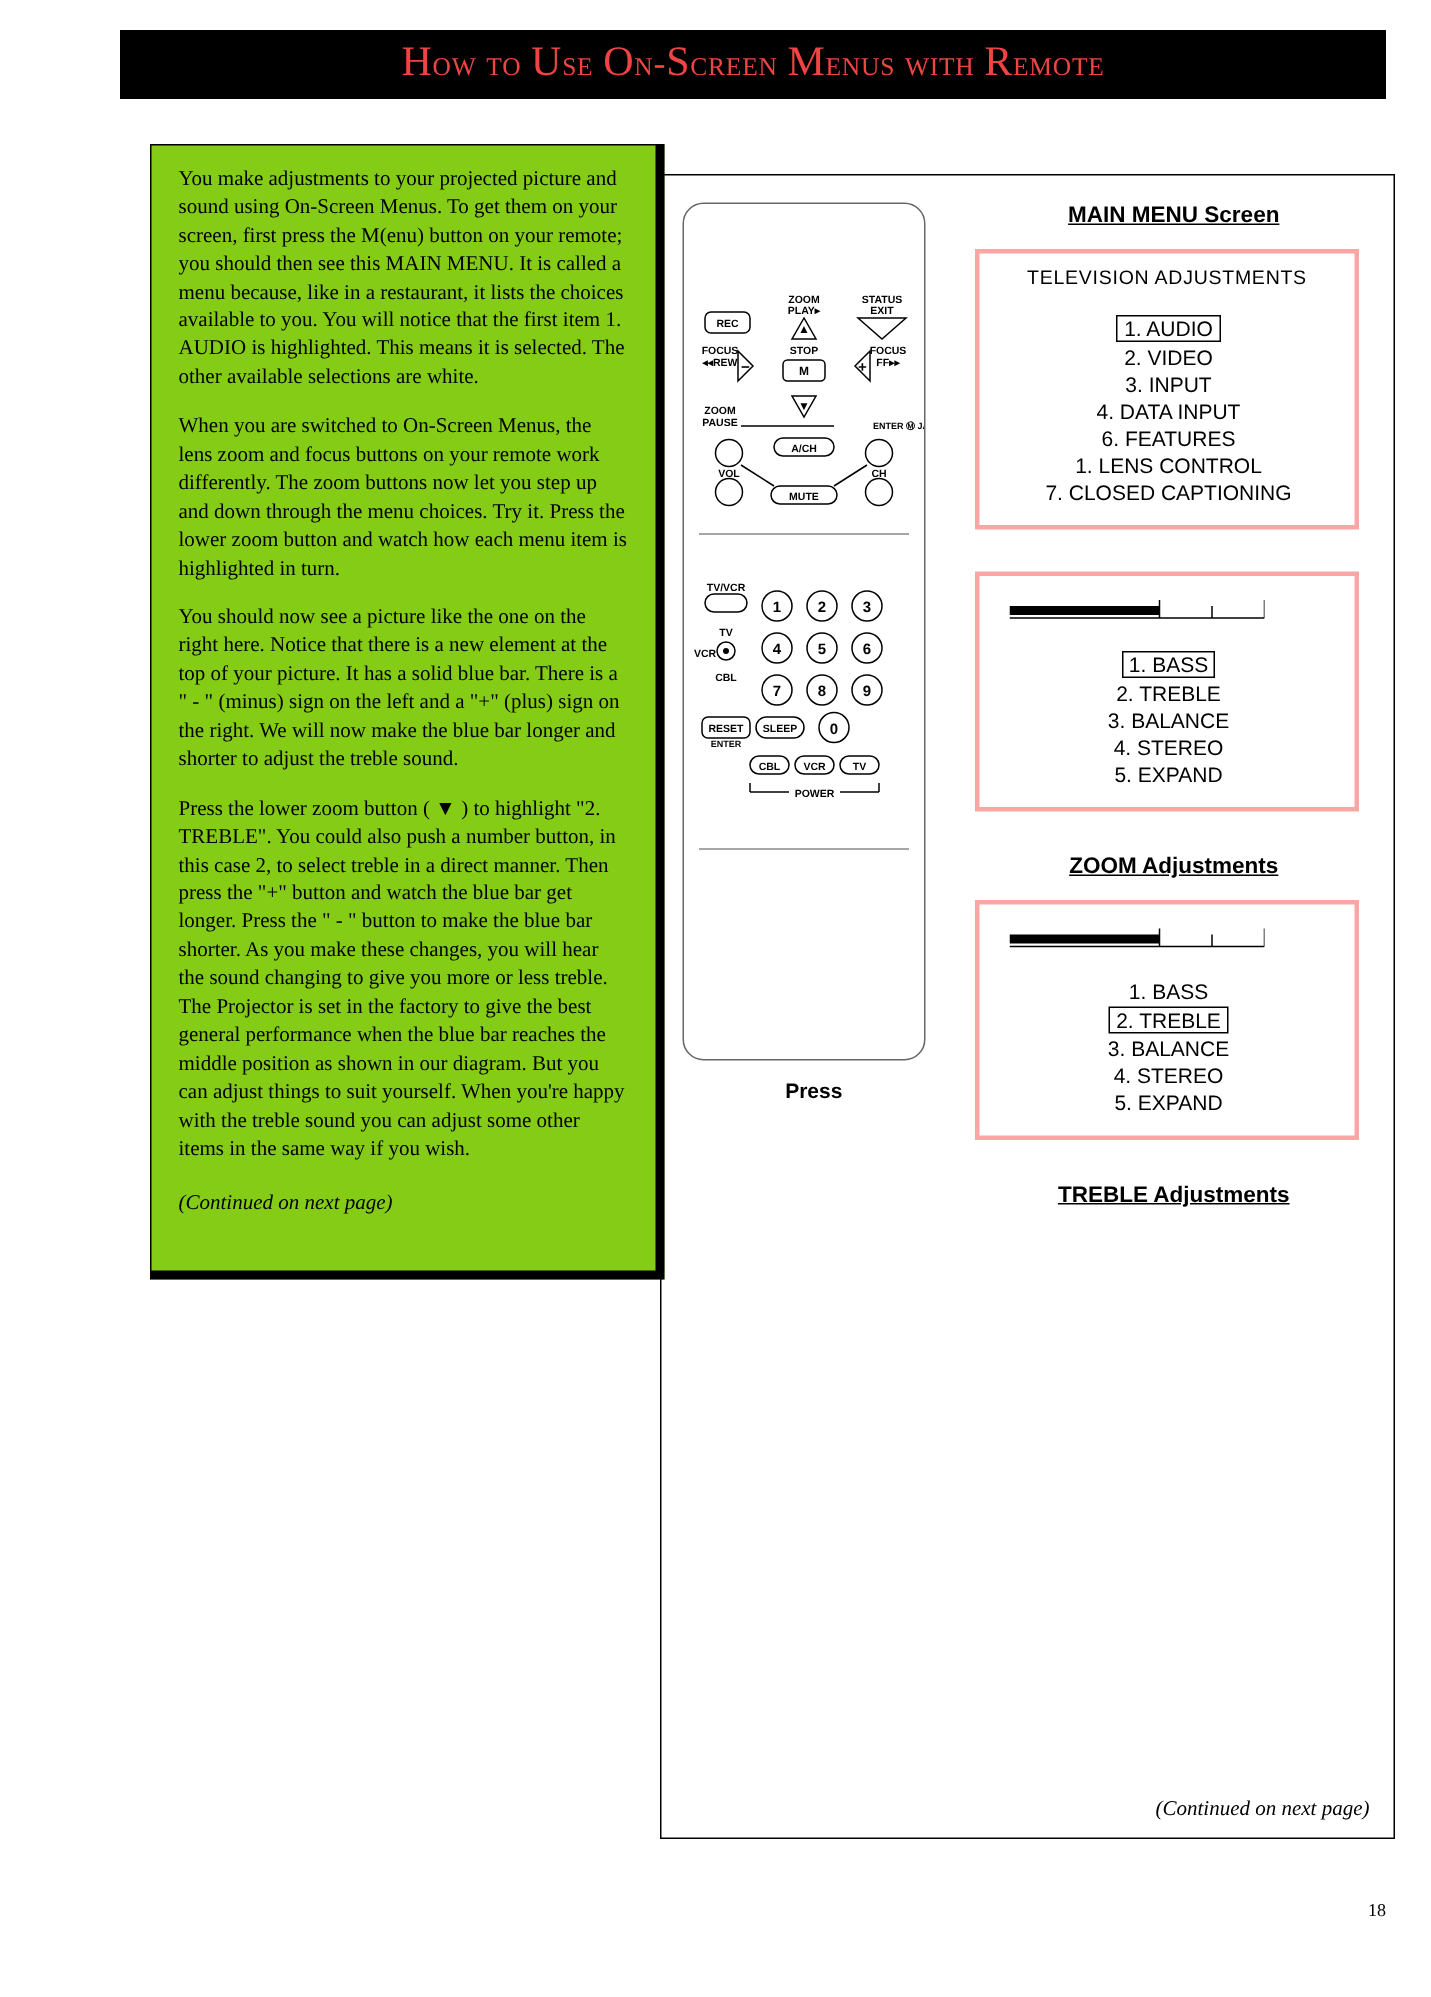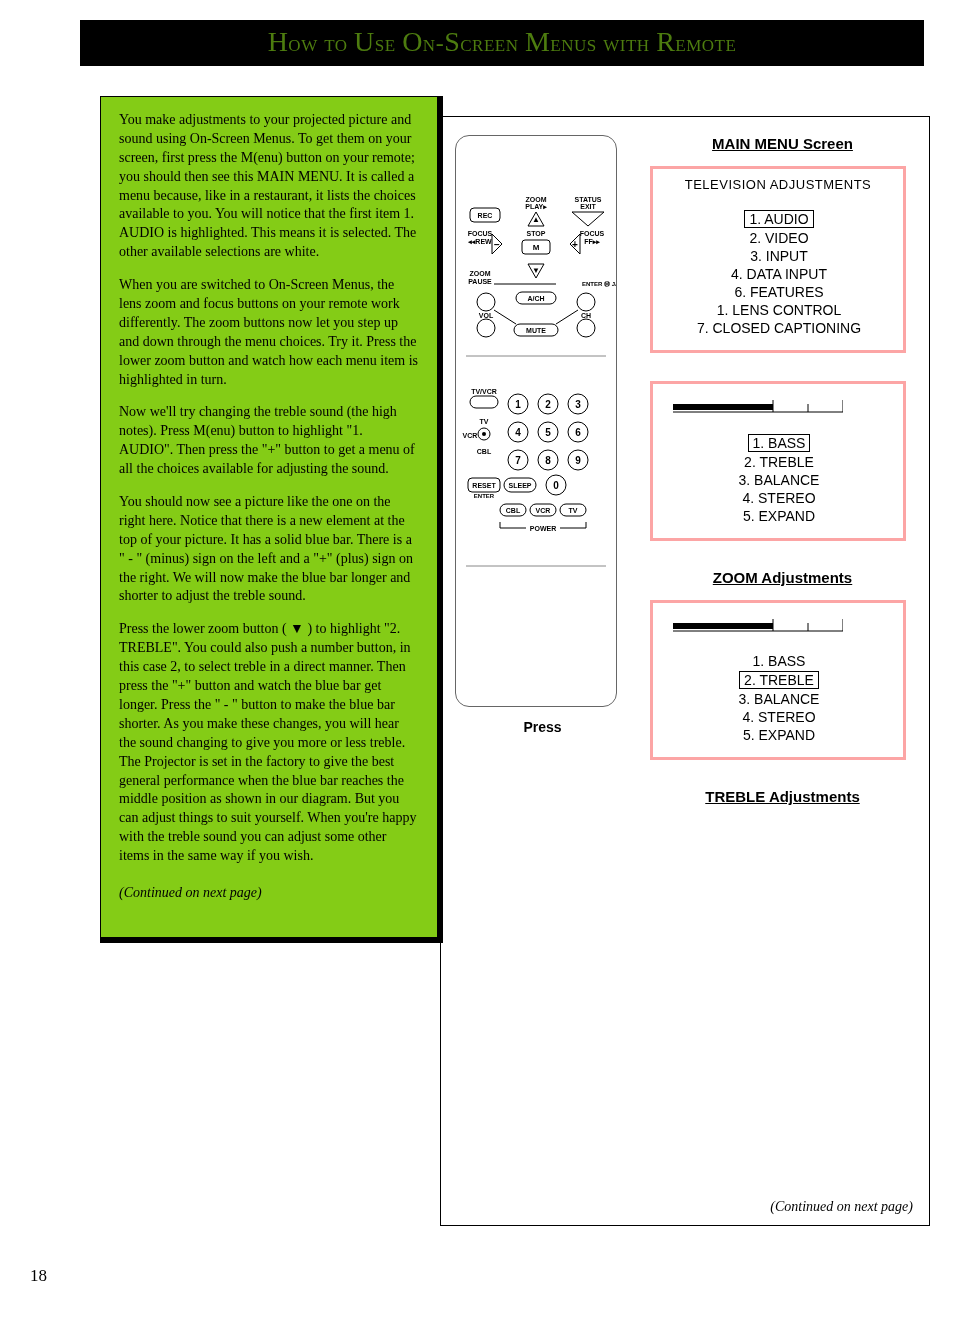--- a/index.html
+++ b/index.html
@@ -11,21 +11,21 @@
     width: 954px;
   }
   .page {
     width: 954px;
     padding: 20px 30px 40px 30px;
     box-sizing: border-box;
     position: relative;
   }
   .title-bar {
     background: #000;
-    color: #4d7c0f;
+    color: #ef4444;
     text-align: center;
     font-size: 24px;
     padding: 6px 0 8px 0;
     font-variant: small-caps;
     letter-spacing: 0.5px;
     margin-left: 50px;
     margin-right: 0;
   }
   .title-bar .big { font-size: 28px; }
   .content {
@@ -107,38 +107,37 @@
     display: inline-block;
     padding: 0 4px;
   }
   .slider {
     width: 170px;
     height: 18px;
     position: relative;
     margin: 6px 0 18px 10px;
   }
   .pagenum {
-    text-align:left;
-    font-size:17px;
+    text-align:right;
+    font-size:12px;
     margin-top: 1200px;
   }
 </style>
 </head>
 <body>
 
 <div class="page">
   <div class="title-bar">
     <span class="big">H</span>ow to <span class="big">U</span>se <span class="big">O</span>n-<span class="big">S</span>creen <span class="big">M</span>enus with <span class="big">R</span>emote
   </div>
 
   <div class="content">
     <div class="left-box">
       <p>You make adjustments to your projected picture and sound using On-Screen Menus. To get them on your screen, first press the M(enu) button on your remote; you should then see this MAIN MENU. It is called a menu because, like in a restaurant, it lists the choices available to you. You will notice that the first item 1. AUDIO is highlighted. This means it is selected. The other available selections are white.</p>
       <p>When you are switched to On-Screen Menus, the lens zoom and focus buttons on your remote work differently. The zoom buttons now let you step up and down through the menu choices. Try it. Press the lower zoom button and watch how each menu item is highlighted in turn.</p>
-      <p>Now we'll try changing the treble sound (the high notes). Press M(enu) button to highlight "1. AUDIO". Then press the "+" button to get a menu of all the choices available for adjusting the sound.</p>
       <p>You should now see a picture like the one on the right here. Notice that there is a new element at the top of your picture. It has a solid blue bar. There is a " - " (minus) sign on the left and a "+" (plus) sign on the right. We will now make the blue bar longer and shorter to adjust the treble sound.</p>
       <p>Press the lower zoom button ( ▼ ) to highlight "2. TREBLE". You could also push a number button, in this case 2, to select treble in a direct manner. Then press the "+" button and watch the blue bar get longer. Press the " - " button to make the blue bar shorter. As you make these changes, you will hear the sound changing to give you more or less treble. The Projector is set in the factory to give the best general performance when the blue bar reaches the middle position as shown in our diagram. But you can adjust things to suit yourself. When you're happy with the treble sound you can adjust some other items in the same way if you wish.</p>
       <p class="continued">(Continued on next page)</p>
     </div>
 
     <div class="right-col">
       <div class="right-inner">
         <div class="remote-col">
           <div class="remote-svg-wrap">
             <svg width="160" height="570" viewBox="0 0 160 570">

